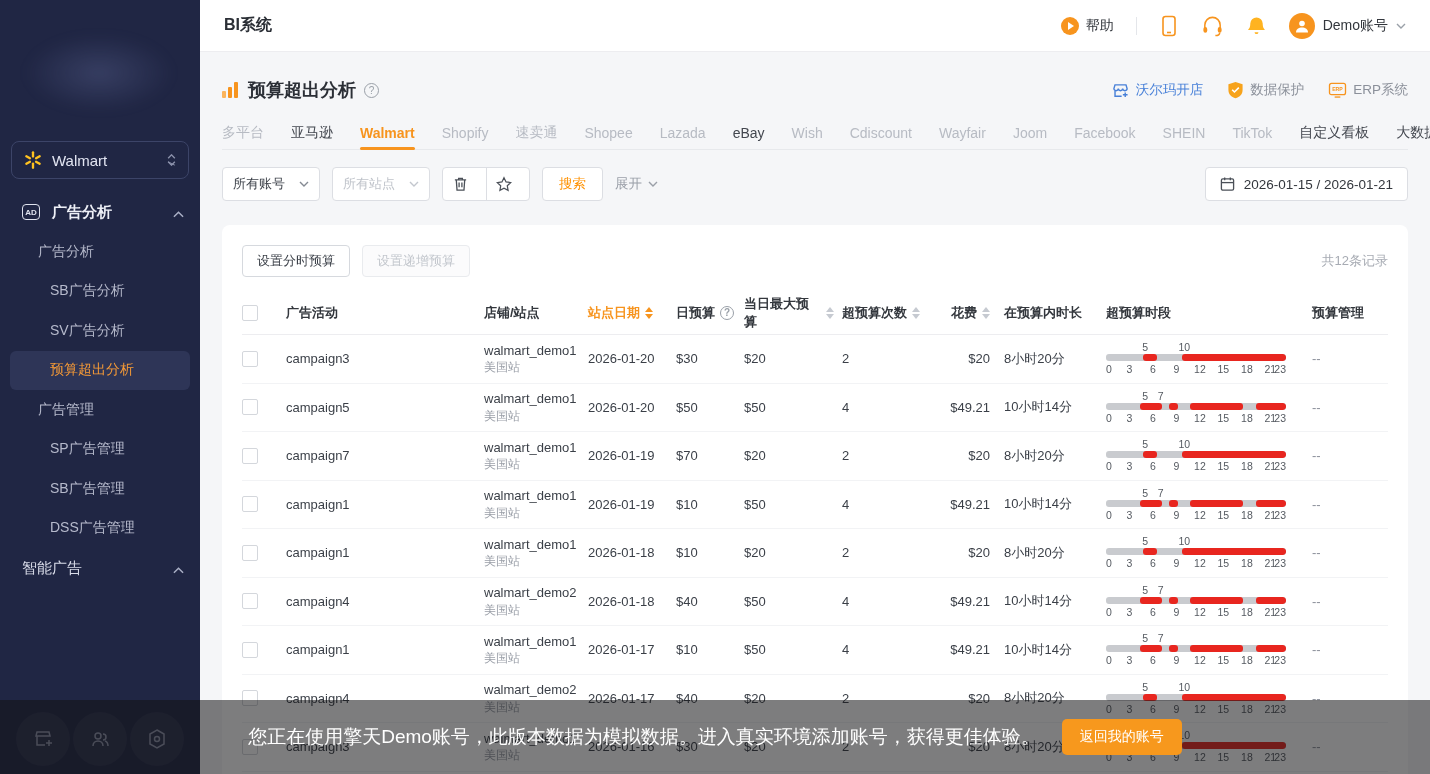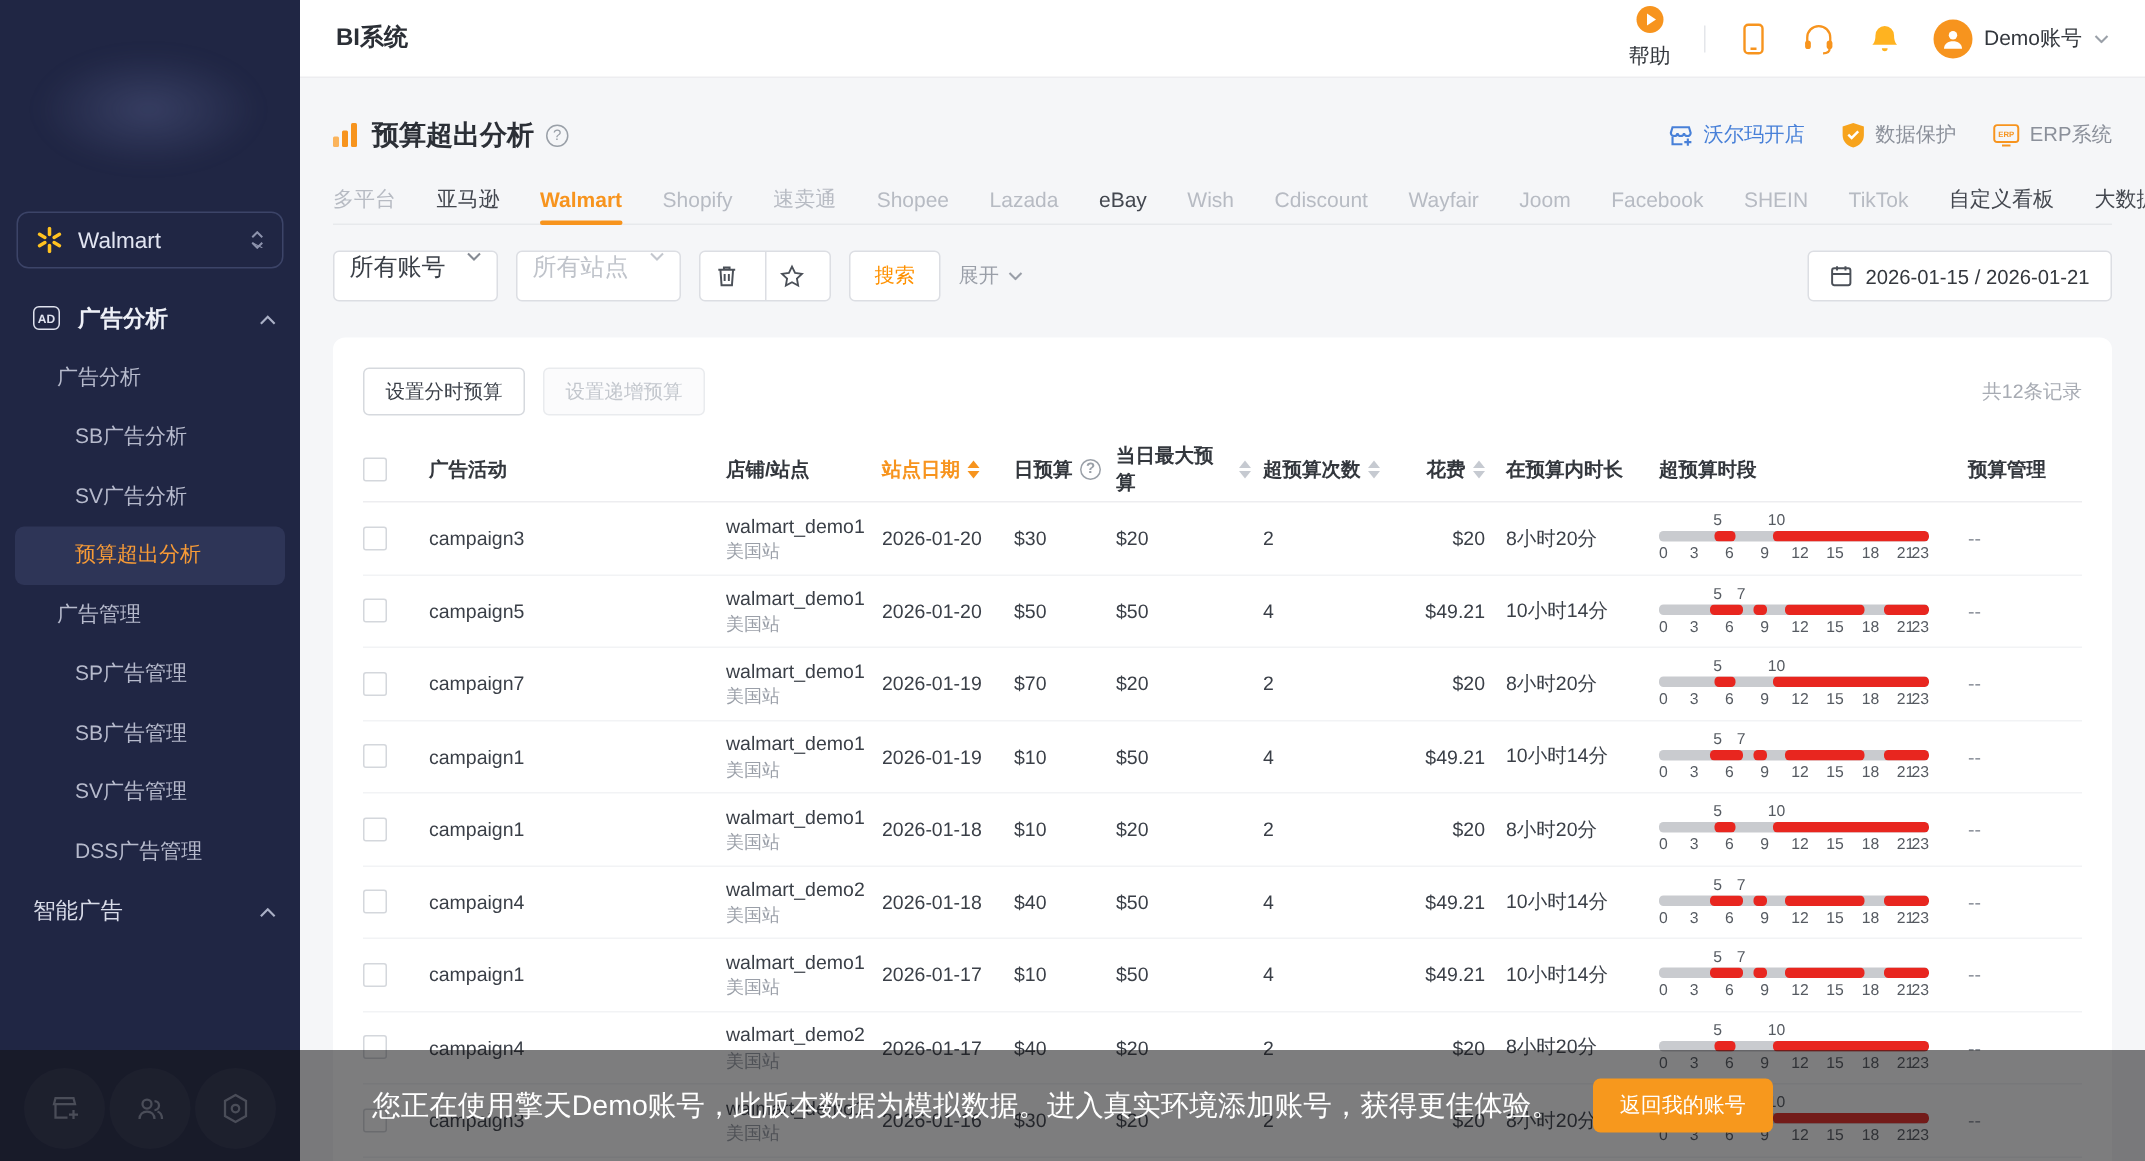--- a/index.html
+++ b/index.html
@@ -29,21 +29,21 @@
   .menu-footer { height:40px; display:flex; align-items:center; padding:0 16px 0 22px; color:#d8dbe8; font-size:15px; cursor:pointer; }
   .menu-footer .chev { margin-left:auto; }
   .sidebar-bottom { position:absolute; bottom:8px; left:0; width:200px; display:flex; justify-content:space-around; padding:0 14px; }
   .sb-ico { width:54px; height:54px; border-radius:50%; background:rgba(255,255,255,.05); display:flex; align-items:center; justify-content:center; cursor:pointer; }
 
   
   .main { flex:1; display:flex; flex-direction:column; min-width:0; }
   .topbar { height:52px; background:#fff; border-bottom:1px solid #ededf0; display:flex; align-items:center; padding:0 24px; flex:0 0 52px; }
   .app-title { font-size:16px; font-weight:bold; color:#2b2f36; }
   .topbar-right { margin-left:auto; display:flex; align-items:center; gap:22px; }
-  .help-link { display:flex; align-items:center; gap:7px; font-size:14px; color:#33373d; cursor:pointer;flex-direction:column; }
+  .help-link { display:flex; align-items:center; gap:7px; font-size:14px; color:#33373d; cursor:pointer; }
   .play-ico { width:18px; height:18px; border-radius:50%; background:#f7941e; position:relative; }
   .play-ico::after { content:""; position:absolute; left:7px; top:5px; border-left:6px solid #fff; border-top:4px solid transparent; border-bottom:4px solid transparent; }
   .v-div { width:1px; height:18px; background:#e4e6ea; }
   .tb-ico { cursor:pointer; display:flex; }
   .account { display:flex; align-items:center; gap:8px; cursor:pointer; font-size:14px; color:#33373d; }
   .avatar { width:26px; height:26px; border-radius:50%; background:#f7941e; display:flex; align-items:center; justify-content:center; }
 
   .content { flex:1; padding:0 22px; position:relative; }
 
   .title-row { display:flex; align-items:center; padding:26px 0 14px 0; }
@@ -57,22 +57,22 @@
   .head-link { display:flex; align-items:center; gap:6px; cursor:pointer; color:#8b909a; }
   .head-link.blue { color:#4880d8; }
 
   .tabs { display:flex; align-items:center; gap:27px; border-bottom:1px solid #e7e9ec; height:34px; }
   .tab { font-size:14px; color:#43474f; cursor:pointer; position:relative; height:34px; display:flex; align-items:center; white-space:nowrap; }
   .tab.muted { color:#b7bbc3; }
   .tab.active { color:#f7941e; font-weight:bold; }
   .tab.active::after { content:""; position:absolute; left:0; right:0; bottom:0; height:3px; background:#f7941e; border-radius:2px; }
 
   .filter-row { display:flex; align-items:center; margin:17px 0 0 0; gap:12px; }
-  .select-box { height:34px; background:#fff; border:1px solid #dcdee3; border-radius:4px; display:flex; align-items:flex-start;
-    padding:0 10px; font-size:16px; gap:14px; cursor:pointer; color:#3a3f47; }
+  .select-box { height:34px; background:#fff; border:1px solid #dcdee3; border-radius:4px; display:flex; align-items:center;
+    padding:0 10px; font-size:13px; gap:14px; cursor:pointer; color:#3a3f47; }
   .select-box.placeholder { color:#bfc3ca; }
   .icon-group { display:flex; height:34px; background:#fff; border:1px solid #dcdee3; border-radius:4px; overflow:hidden; }
   .icon-group .cell { width:43px; display:flex; align-items:center; justify-content:center; cursor:pointer; }
   .icon-group .cell + .cell { border-left:1px solid #dcdee3; }
   .btn-search { height:34px; background:#fff; border:1px solid #dcdee3; border-radius:4px; padding:0 16px;
     color:#ff9100; font-size:13.5px; display:flex; align-items:center; cursor:pointer; }
   .expand-link { color:#9a9fa8; font-size:13.5px; display:flex; align-items:center; gap:6px; cursor:pointer; }
   .date-box { margin-left:auto; height:34px; background:#fff; border:1px solid #dcdee3; border-radius:4px;
     padding:0 14px; display:flex; align-items:center; gap:9px; font-size:13.5px; color:#33373d; cursor:pointer; }
 
@@ -158,21 +158,20 @@
         </span>
       </div>
       <div id="menu-items">
           <div class="menu-item lvl1">广告分析</div>
           <div class="menu-item lvl2">SB广告分析</div>
           <div class="menu-item lvl2">SV广告分析</div>
           <div class="menu-item lvl2 active">预算超出分析</div>
           <div class="menu-item lvl1">广告管理</div>
           <div class="menu-item lvl2">SP广告管理</div>
           <div class="menu-item lvl2">SB广告管理</div>
-          <div class="menu-item lvl2">SV广告管理</div>
           <div class="menu-item lvl2">DSS广告管理</div>
         </div>
       <div class="menu-footer">
         <span>智能广告</span>
         <span class="chev">
           <svg width="11" height="7" viewBox="0 0 12 7">
               <path d="M1 6l5-5 5 5" fill="none" stroke="#aab0c6" stroke-width="1.6"></path>
             </svg>
         </span>
       </div>

